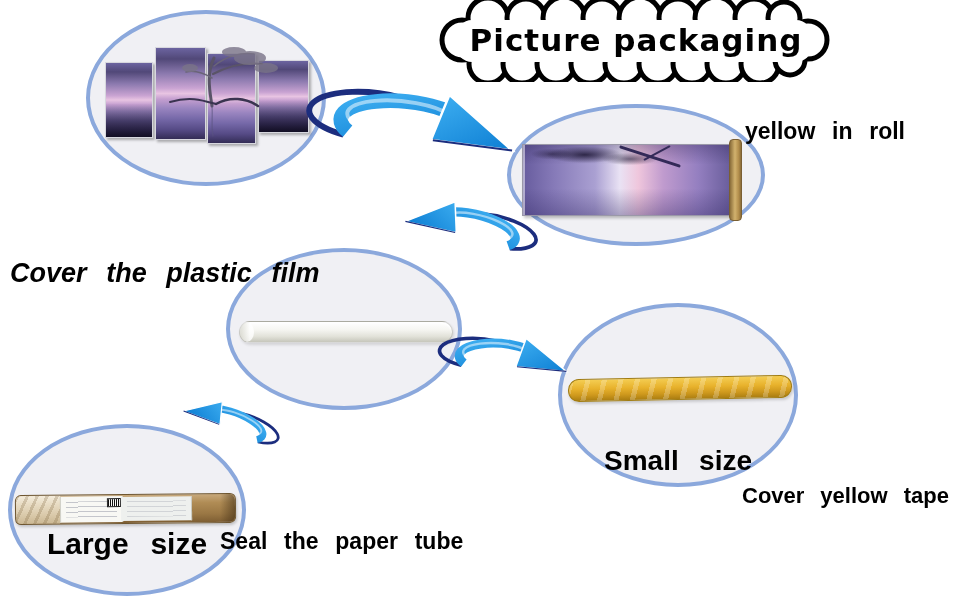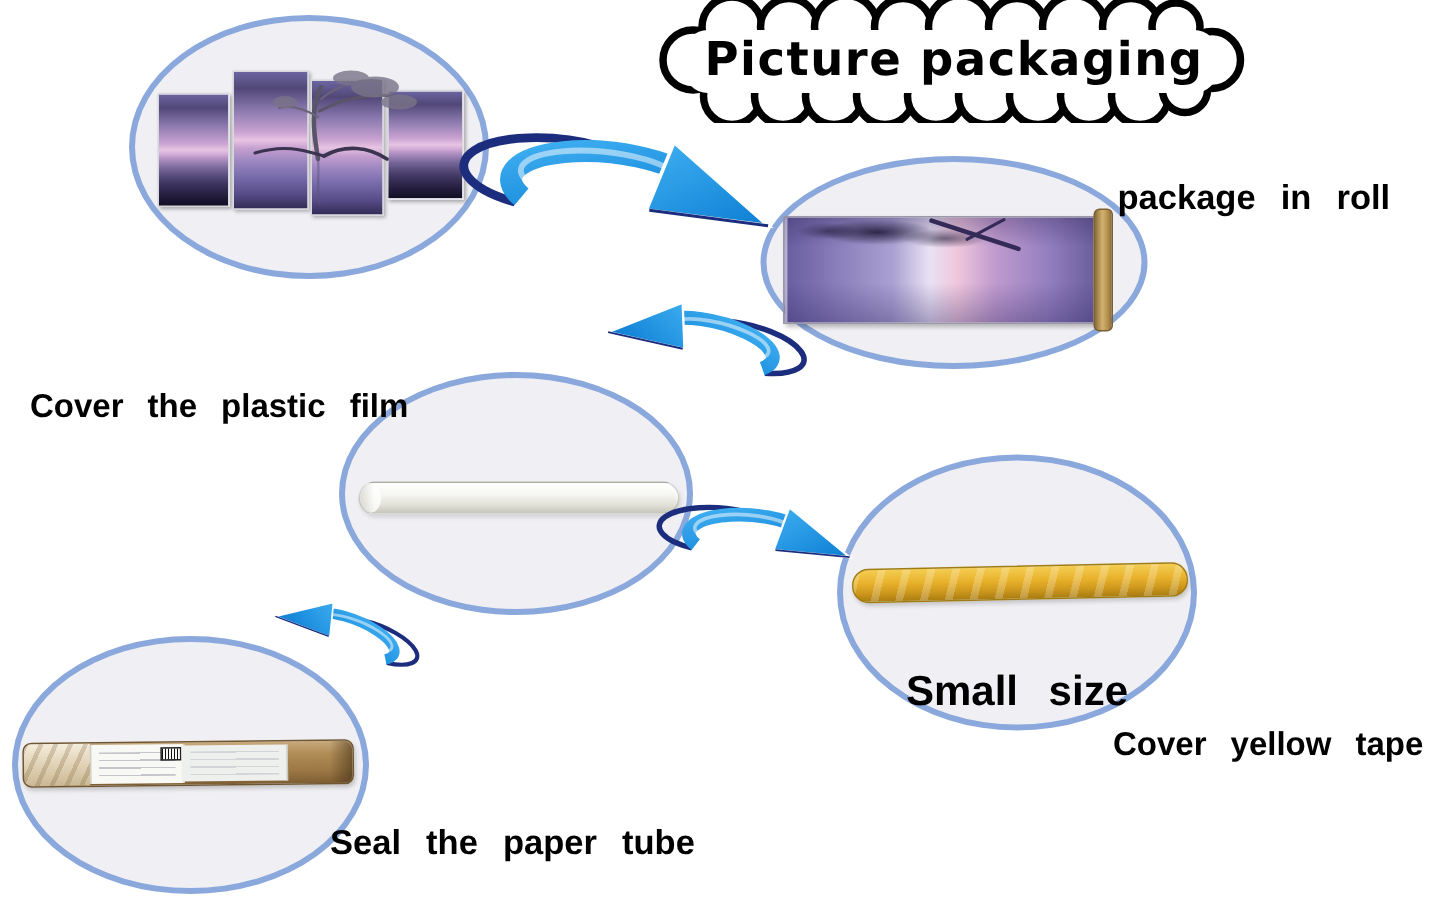--- a/index.html
+++ b/index.html
@@ -190,25 +190,26 @@
     <div class="tube-wrap-left"></div>
     <div class="tube-label1">
       <div class="label-lines"></div>
       <div class="barcode"></div>
     </div>
     <div class="tube-label2">
       <div class="label-lines" style="opacity:.35;"></div>
     </div>
     <div class="tube-cap-right"></div>
   </div>
-
-  <div class="step-label" style="left:745px;top:118px;font-size:23px;">package in roll</div>
-  <div class="step-label" style="left:20px;top:258px;font-size:22px;">Cover the plastic film</div>
+  <div class="step-label" style="left:8px;top:527px;width:238px;text-align:center;font-size:30px;">Large size</div>
+
+  <div class="step-label" style="left:745px;top:118px;font-size:23px;">yellow in roll</div>
+  <div class="step-label" style="left:10px;top:258px;font-size:27px;font-style:italic;">Cover the plastic film</div>
   <div class="step-label" style="left:742px;top:469px;font-size:22px;margin-top:14px;">Cover yellow tape</div>
-  <div class="step-label" style="left:220px;top:548px;font-size:23px;">Seal the paper tube</div>
+  <div class="step-label" style="left:220px;top:528px;font-size:23px;">Seal the paper tube</div>
 
   <svg class="arrow" style="left:334px;top:84px;width:185px;height:66px;transform:rotate(6deg);" viewBox="0 0 190 66">
     <defs>
         <linearGradient id="ag1" x1="0" y1="0" x2="1" y2="1">
       <stop offset="0" stop-color="#3fb0f2"></stop>
           <stop offset="1" stop-color="#0d7ed3"></stop>
     </linearGradient>
       </defs>
     <path d="M12,60 A64,24 0 0 1 66,16" fill="none" stroke="#1c2d7e" stroke-width="6"></path>
     <path d="M16,56 A62,23 0 0 1 132,32" fill="none" stroke="url(#ag1)" stroke-width="15"></path>

